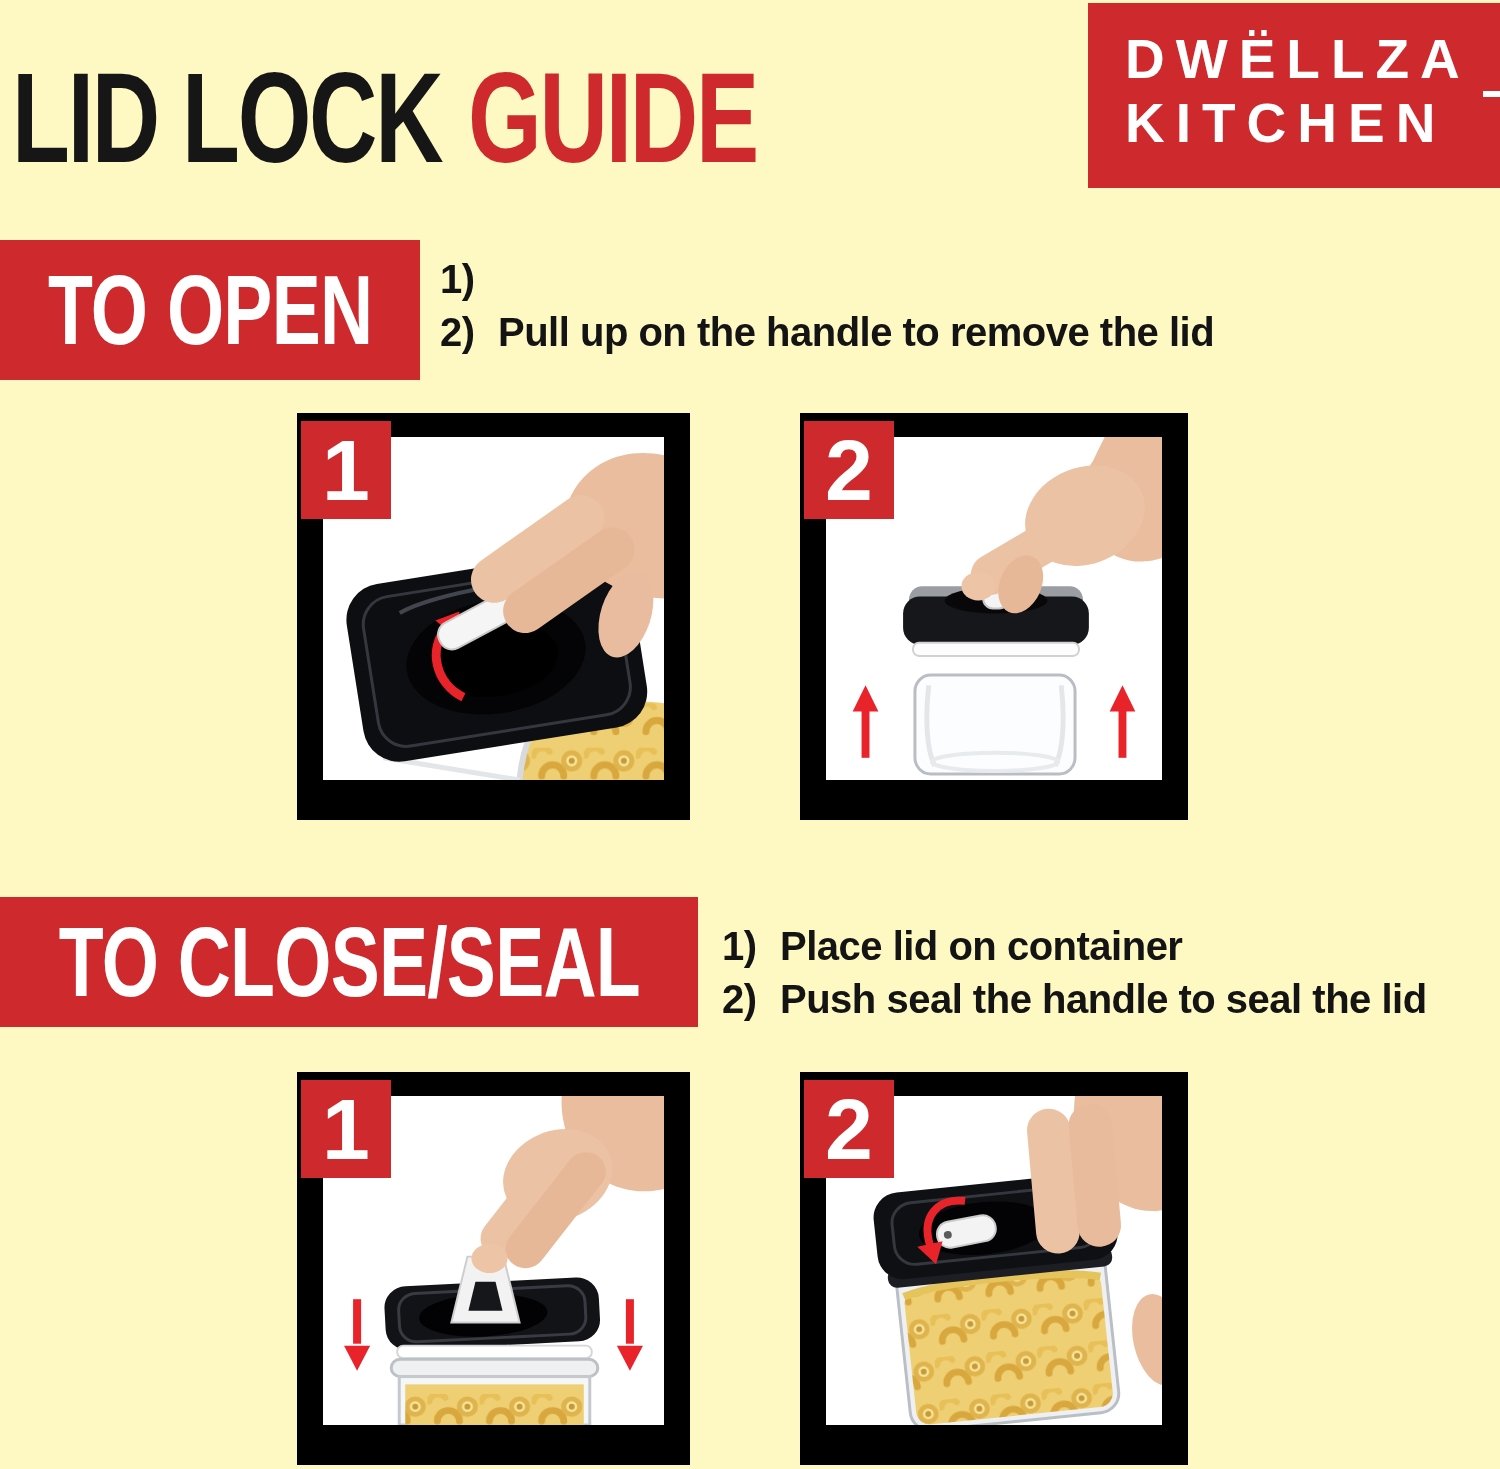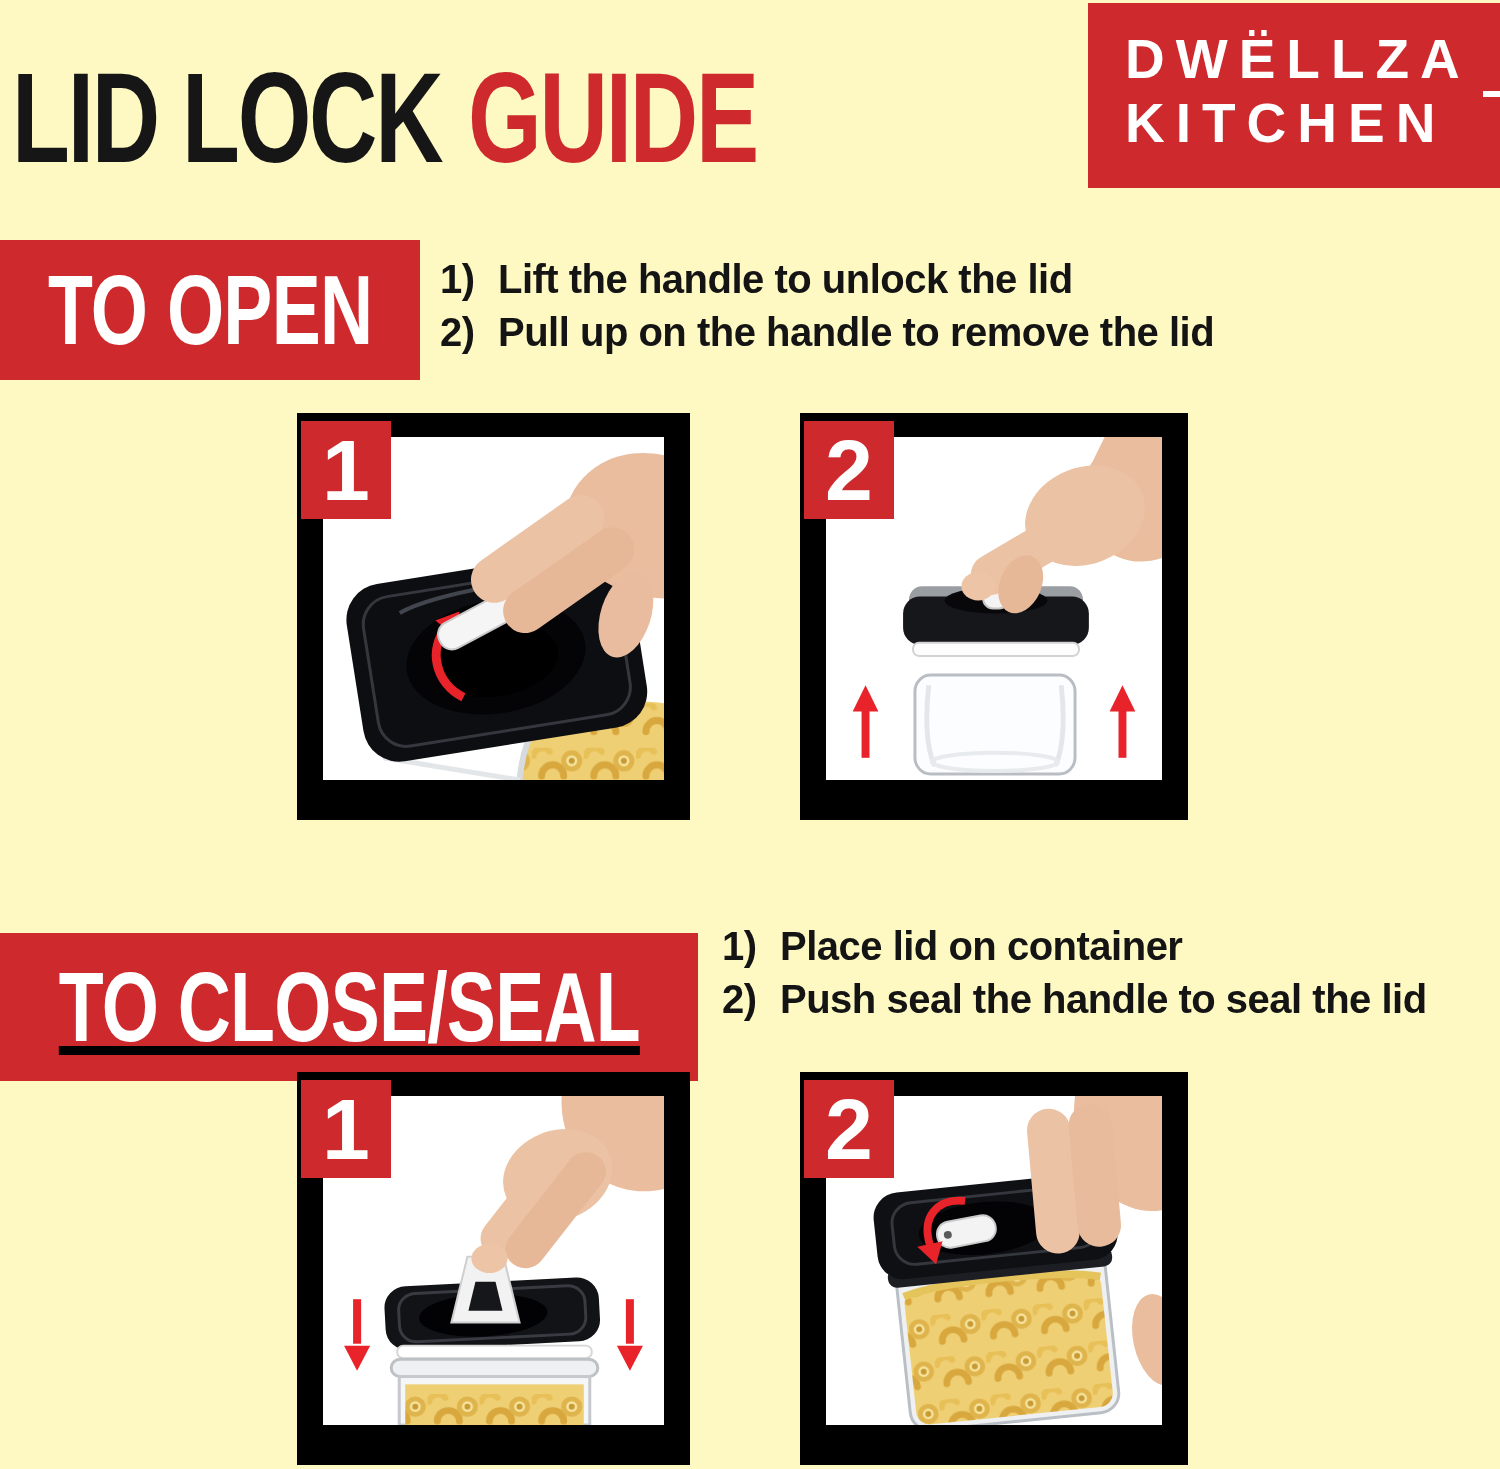--- a/index.html
+++ b/index.html
@@ -21,21 +21,21 @@
   }
   .logo-line1{font-size:55px;font-weight:bold;letter-spacing:11px;line-height:64px;}
   .logo-line2-row{display:flex;align-items:flex-start;line-height:64px;gap:15px;}
   .logo-line2-row span.word{font-size:55px;font-weight:bold;letter-spacing:11px;}
   .logo-dash{flex:1;height:6px;background:#ffffff;margin-left:22px;}
   
   .banner{
     position:absolute;left:0;background:#CE2A2D;display:flex;align-items:center;justify-content:center;
   }
   .banner-open{top:240px;width:420px;height:140px;}
-  .banner-close{top:933px;width:698px;height:148px;text-decoration:underline;}
+  .banner-close{top:897px;width:698px;height:130px;}
   .banner span{
     color:#ffffff;font-size:98px;font-weight:bold;letter-spacing:-1px;white-space:nowrap;
     transform:scaleX(.75);line-height:1;
   }
   
   .steps{position:absolute;color:#141414;font-weight:bold;font-size:40px;letter-spacing:-0.5px;}
   .steps-open{left:440px;top:253px;}
   .steps-close{left:722px;top:920px;}
   .step{display:flex;line-height:53px;}
   .step .num{min-width:58px;}
@@ -65,21 +65,20 @@
       <span class="logo-dash"></span>
     </div>
   </div>
 
   <div class="banner banner-open">
     <span>TO OPEN</span>
   </div>
   <div class="steps steps-open">
     <div class="step">
       <span class="num">1)</span>
-      <span class="txt">Lift the handle to unlock the lid</span>
     </div>
     <div class="step">
       <span class="num">2)</span>
       <span class="txt">Pull up on the handle to remove the lid</span>
     </div>
   </div>
 
   <div class="panel" style="left:297px;top:413px;width:393px;height:407px">
     <div class="photo">
       <svg viewBox="0 0 340 340" preserveAspectRatio="none">

